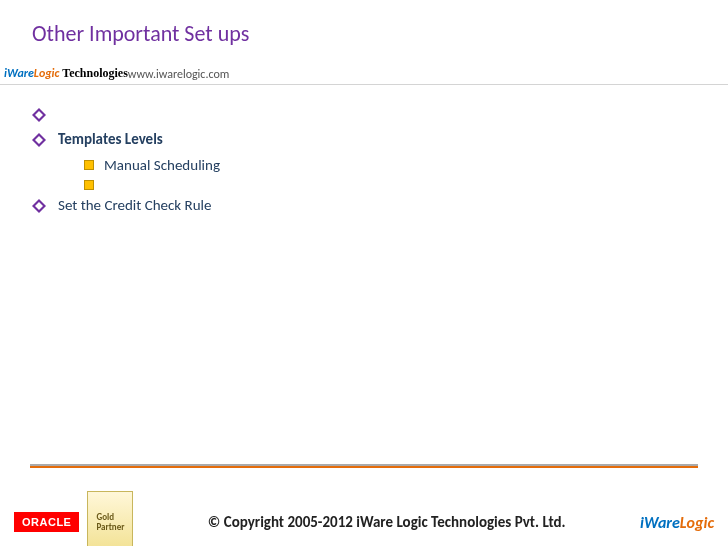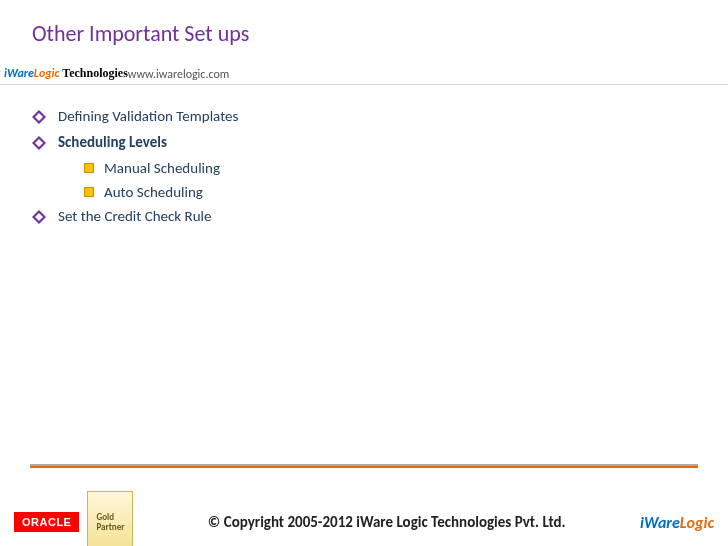--- a/index.html
+++ b/index.html
@@ -139,38 +139,36 @@
 </div>
 
 <div class="content">
   <div class="item-lvl1">
     <span class="bullet-diamond">
       <svg width="14" height="14" viewBox="0 0 14 14">
           <path d="M7 0 L14 7 L7 14 L0 7 Z" fill="#7030a0"></path>
           <path d="M7 3 L11 7 L7 11 L3 7 Z" fill="#fff"></path>
         </svg>
     </span>
-    <span>Defining Validation Templates</span>
   </div>
   <div class="item-lvl1 bold">
     <span class="bullet-diamond">
       <svg width="14" height="14" viewBox="0 0 14 14">
           <path d="M7 0 L14 7 L7 14 L0 7 Z" fill="#7030a0"></path>
           <path d="M7 3 L11 7 L7 11 L3 7 Z" fill="#fff"></path>
         </svg>
     </span>
-    <span>Scheduling Levels</span>
+    <span>Templates Levels</span>
   </div>
   <div class="item-lvl2">
     <span class="bullet-square"></span>
     <span>Manual Scheduling</span>
   </div>
   <div class="item-lvl2">
     <span class="bullet-square"></span>
-    <span>Auto Scheduling</span>
   </div>
   <div class="item-lvl1">
     <span class="bullet-diamond">
       <svg width="14" height="14" viewBox="0 0 14 14">
           <path d="M7 0 L14 7 L7 14 L0 7 Z" fill="#7030a0"></path>
           <path d="M7 3 L11 7 L7 11 L3 7 Z" fill="#fff"></path>
         </svg>
     </span>
     <span>Set the Credit Check Rule</span>
   </div>

